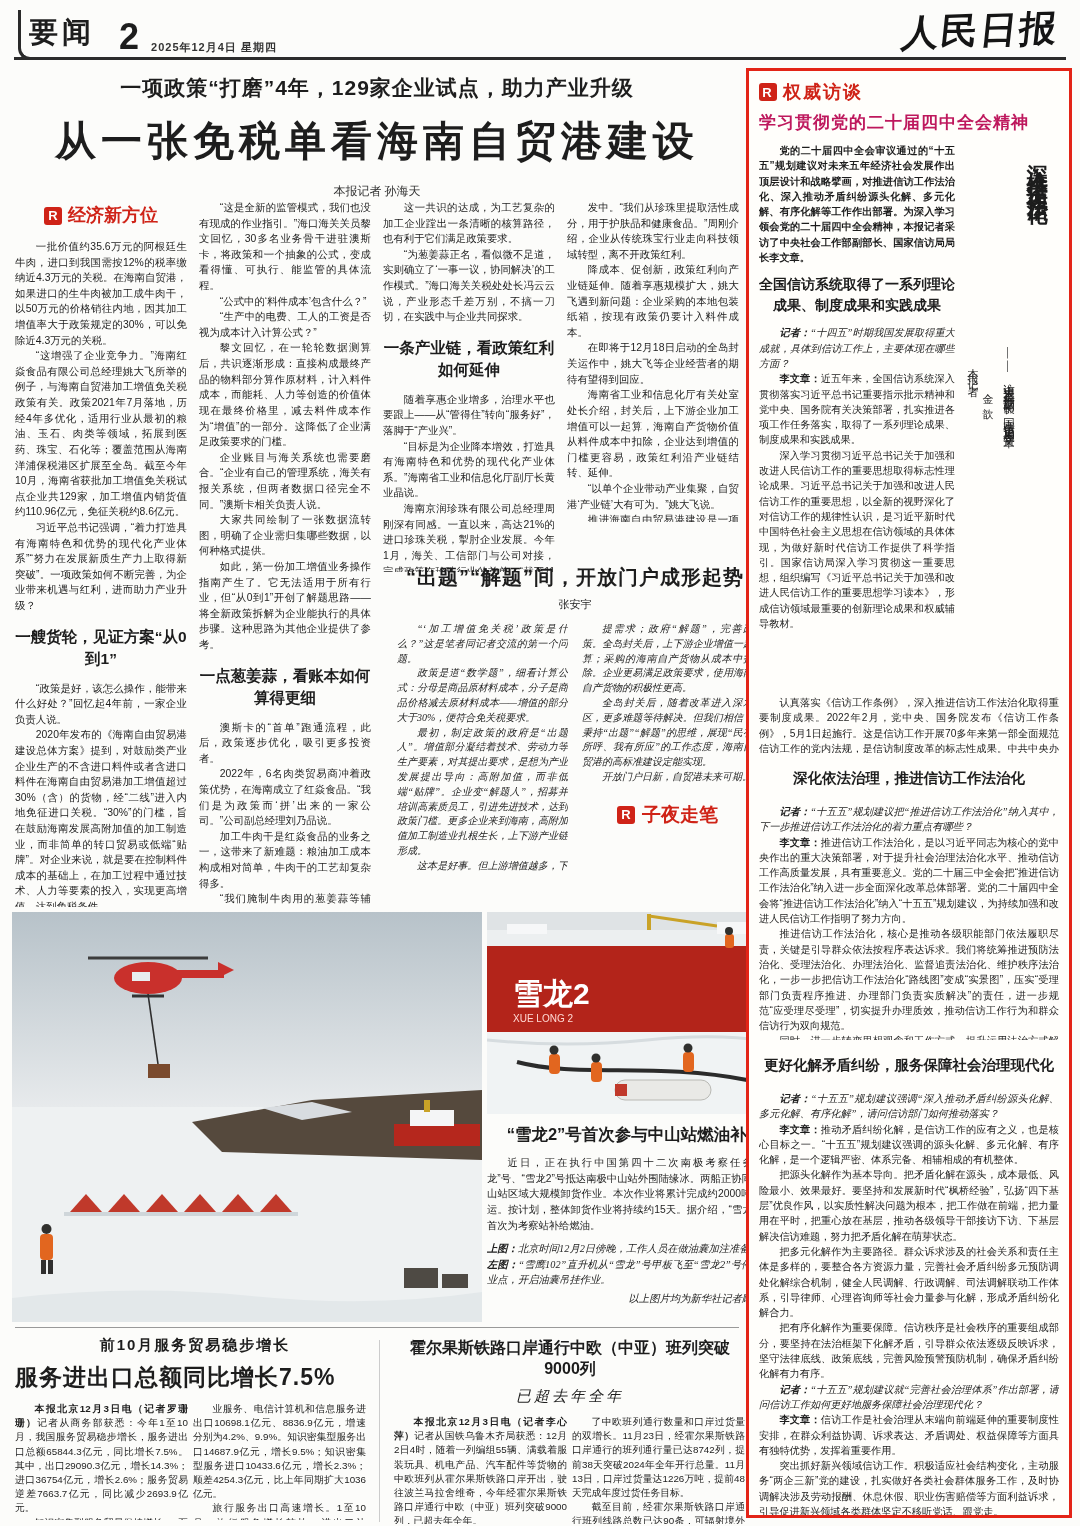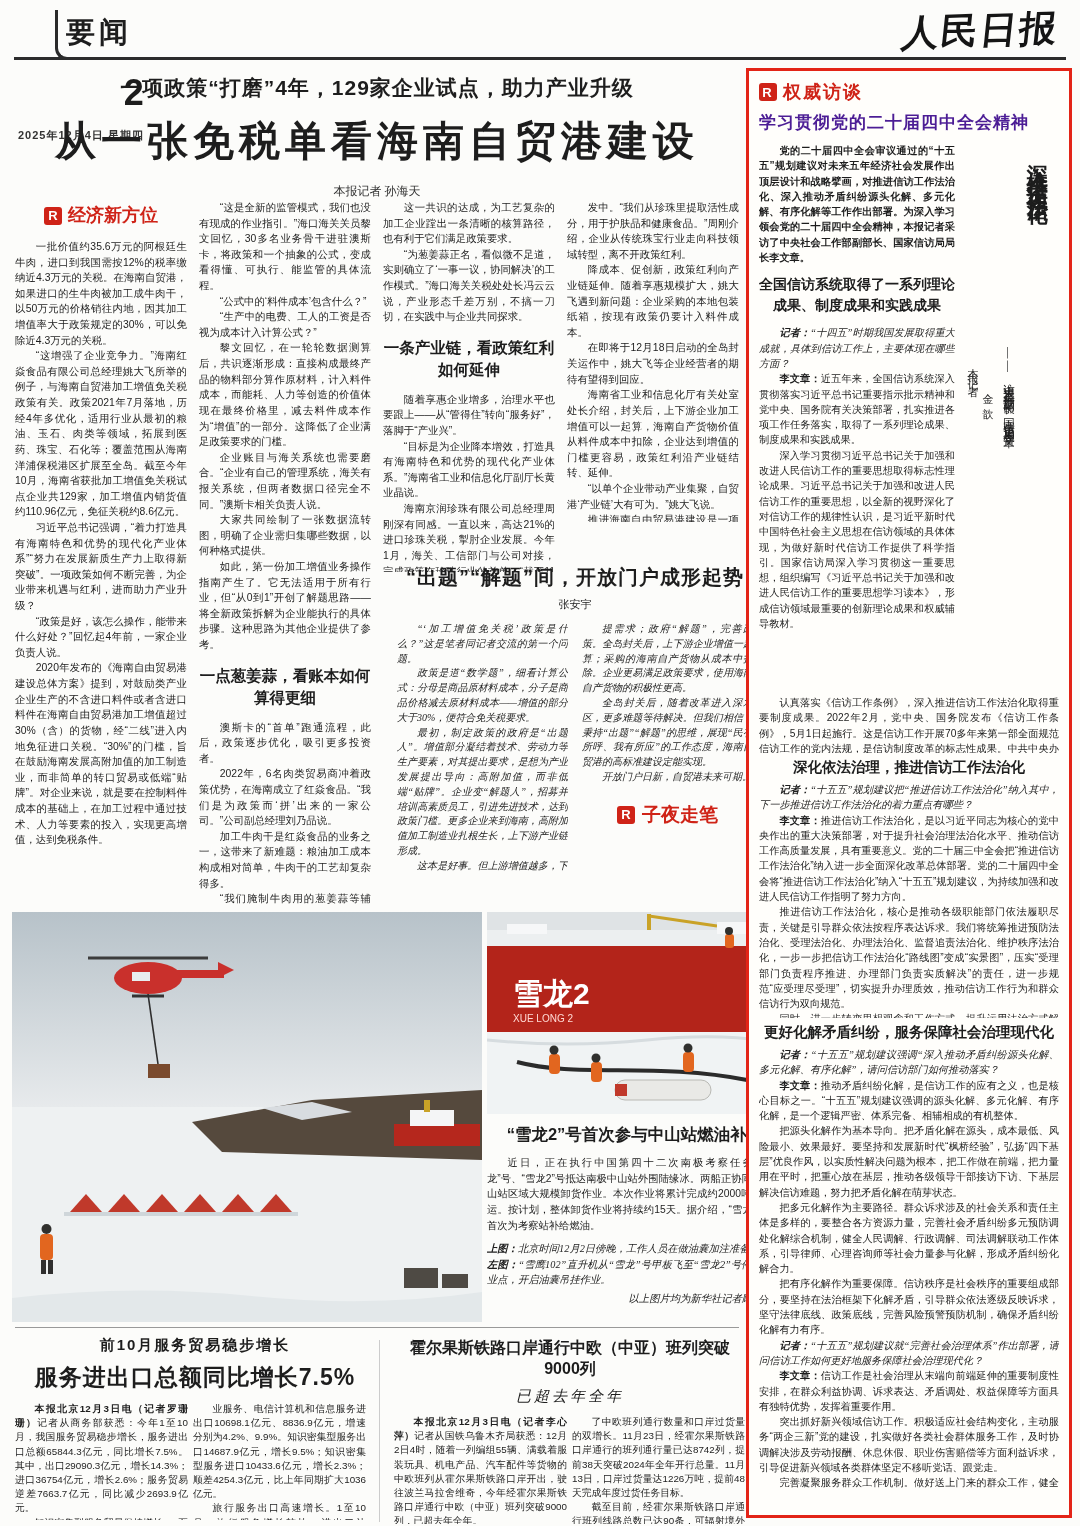--- a/index.html
+++ b/index.html
@@ -1,21 +1,21 @@
 <!DOCTYPE html>
 <html><head>
 <meta charset="utf-8">
 <style>
   * { margin:0; padding:0; box-sizing:border-box; }
   html,body { width:1080px; height:1526px; overflow:hidden; }
   body { position:relative; background:#fcfcfa; color:#1d1d1d;
          font-family:"Liberation Sans", sans-serif; }
 
   
-  .hdr { position:absolute; left:18px; top:10px; display:flex; align-items:flex-end; gap:12px;flex-direction:column; }
+  .hdr { position:absolute; left:18px; top:10px; display:flex; align-items:flex-end; gap:12px; }
   .sec-name { font-size:29px; font-weight:bold; letter-spacing:4px;
               border-left:3px solid #2a2a2a; border-bottom:3px solid #2a2a2a;
               border-radius:0 0 0 12px; padding:3px 12px 4px 8px; }
   .page-num { font-size:36px; font-weight:bold; padding-bottom:2px; }
   .hdr-date { font-size:11px; font-weight:bold; color:#333; padding-bottom:5px; letter-spacing:1px; }
   .hdr-rule { position:absolute; left:14px; width:1052px; top:57px; height:3px; background:#2c2c2c; }
   .masthead { position:absolute; right:22px; top:6px; font-family:"Liberation Serif", serif;
               font-size:37px; font-weight:900; letter-spacing:2px; color:#151515;
               transform:skewX(-8deg) rotate(-2deg); }
 
@@ -64,48 +64,48 @@
   .cap-credit { text-align:right; font-size:10.3px; font-family:"Liberation Serif", serif;
                 font-style:italic; margin-top:4px; }
 
   
   .bottom-rule { position:absolute; left:15px; top:1327px; width:724px; height:1px; background:#999; }
   .v-div { position:absolute; left:379px; top:1340px; width:1px; height:182px; background:#ccc; }
   .art { position:absolute; top:1336px; overflow:hidden; }
   #svc { left:15px; width:360px; height:188px; }
   #hgs { left:378px; width:352px; height:188px;margin-left:16px; }
   .art .kicker { text-align:center; font-size:15px; letter-spacing:2px; font-weight:bold; }
-  #svc h2 { text-align:center; font-size:23px; font-weight:bold; margin:7px 0 9px; letter-spacing:1px; }
+  #svc h2 { font-size:23px; font-weight:bold; margin:7px 0 9px; letter-spacing:1px; }
   #hgs h2 { text-align:center; font-size:16px; font-weight:bold; letter-spacing:0; margin-top:2px; }
   .art .dek { text-align:center; font-size:15px; font-family:"Liberation Serif", serif;
               font-style:italic; margin:7px 0 9px; letter-spacing:3px; }
   .art-cols { display:flex; gap:5px; }
   .art-col { width:173px; height:118px; overflow:hidden; font-size:9.8px; line-height:1.45; text-align:justify; }
 
   
   .interview { position:absolute; left:746px; top:68px; width:326px; height:1450px;
                border:3px solid #e32417; background:#fffefb; padding:9px 10px; overflow:hidden; }
   .int-label { display:flex; align-items:center; gap:6px; color:#cf2317;
                font-size:18px; font-weight:bold; letter-spacing:2px; }
-  .int-theme { color:#4c1d95; font-size:17px; font-weight:bold; letter-spacing:1px; margin:7px 0 9px; }
+  .int-theme { color:#be185d; font-size:17px; font-weight:bold; letter-spacing:1px; margin:7px 0 9px; }
   .int-top { display:flex; gap:8px; height:548px; overflow:hidden; }
   .int-left { width:196px; min-width:196px; font-size:10.2px; line-height:1.5; text-align:justify; overflow:hidden; }
   .int-left .intro p { font-weight:bold; text-indent:2em; margin:0; }
   .int-sub { font-size:14px; font-weight:bold; text-align:center; line-height:1.5; margin:9px 0; }
   .qa { font-size:10.2px; line-height:1.5; text-align:justify; }
   .q-para { font-family:"Liberation Serif", serif; font-style:italic; }
   .vstrip { flex:1; writing-mode:vertical-lr; overflow:hidden; padding-top:4px; }
   .vstrip > div { display:block; }
   .vby   { font-size:11px; letter-spacing:6px; margin-top:212px; color:#222; margin-left:2px; }
   .vby span { display:block; }
   .vby .nm { margin-top:26px; }
   .vsub  { font-size:11.5px; font-family:"Liberation Serif", serif; margin-top:200px; margin-left:6px; letter-spacing:2px; }
   .vtitle { font-size:21px; font-weight:bold; letter-spacing:4px; margin-left:9px; line-height:1.15; }
   .int-flow { height:58px; overflow:hidden; font-size:10.2px; line-height:1.5; text-align:justify; margin-top:4px; }
-  .int-sub2 { font-size:14.5px; font-weight:bold; text-align:center; margin:5px 0; }
+  .int-sub2 { font-size:14.5px; font-weight:bold; text-align:center; margin:16px 0; }
   .qa2 { height:236px; overflow:hidden; }
   .qa34 { height:446px; overflow:hidden; }
 </style>
 </head>
 <body>
 
 <div class="hdr">
   <div class="sec-name">要闻</div>
   <div class="page-num">2</div>
   <div class="hdr-date">2025年12月4日 星期四</div>
@@ -122,20 +122,21 @@
 <div class="col" id="c1">
   <div class="col-label">
     <span class="ricon">R</span>
     <span>经济新方位</span>
   </div>
   <div>
       <p>一批价值约35.6万元的阿根廷生牛肉，进口到我国需按12%的税率缴纳近4.3万元的关税。在海南自贸港，如果进口的生牛肉被加工成牛肉干，以50万元的价格销往内地，因其加工增值率大于政策规定的30%，可以免除近4.3万元的关税。</p>
       <p>“这增强了企业竞争力。”海南红焱食品有限公司总经理姚大飞所举的例子，与海南自贸港加工增值免关税政策有关。政策2021年7月落地，历经4年多优化，适用行业从最初的粮油、玉石、肉类等领域，拓展到医药、珠宝、石化等；覆盖范围从海南洋浦保税港区扩展至全岛。截至今年10月，海南省获批加工增值免关税试点企业共129家，加工增值内销货值约110.96亿元，免征关税约8.6亿元。</p>
       <p>习近平总书记强调，“着力打造具有海南特色和优势的现代化产业体系”“努力在发展新质生产力上取得新突破”。一项政策如何不断完善，为企业带来机遇与红利，进而助力产业升级？</p>
     </div>
+  <div class="col-sub">一艘货轮，见证方案“从0到1”</div>
   <div>
       <p>“政策是好，该怎么操作，能带来什么好处？”回忆起4年前，一家企业负责人说。</p>
       <p>2020年发布的《海南自由贸易港建设总体方案》提到，对鼓励类产业企业生产的不含进口料件或者含进口料件在海南自由贸易港加工增值超过30%（含）的货物，经“二线”进入内地免征进口关税。“30%”的门槛，旨在鼓励海南发展高附加值的加工制造业，而非简单的转口贸易或低端“贴牌”。对企业来说，就是要在控制料件成本的基础上，在加工过程中通过技术、人力等要素的投入，实现更高增值，达到免税条件。</p>
     </div>
 </div>
 
 <div class="col" id="c2">
   <div>
       <p>“这是全新的监管模式，我们也没有现成的作业指引。”海口海关关员黎文回忆，30多名业务骨干进驻澳斯卡，将政策和一个抽象的公式，变成看得懂、可执行、能监管的具体流程。</p>
       <p>“公式中的‘料件成本’包含什么？”</p>

